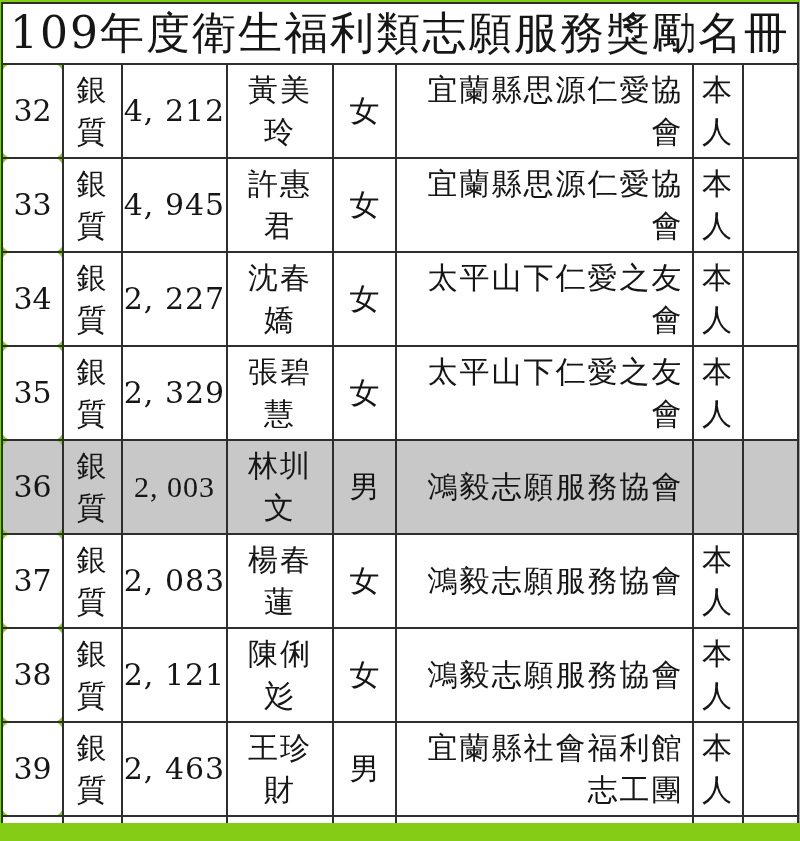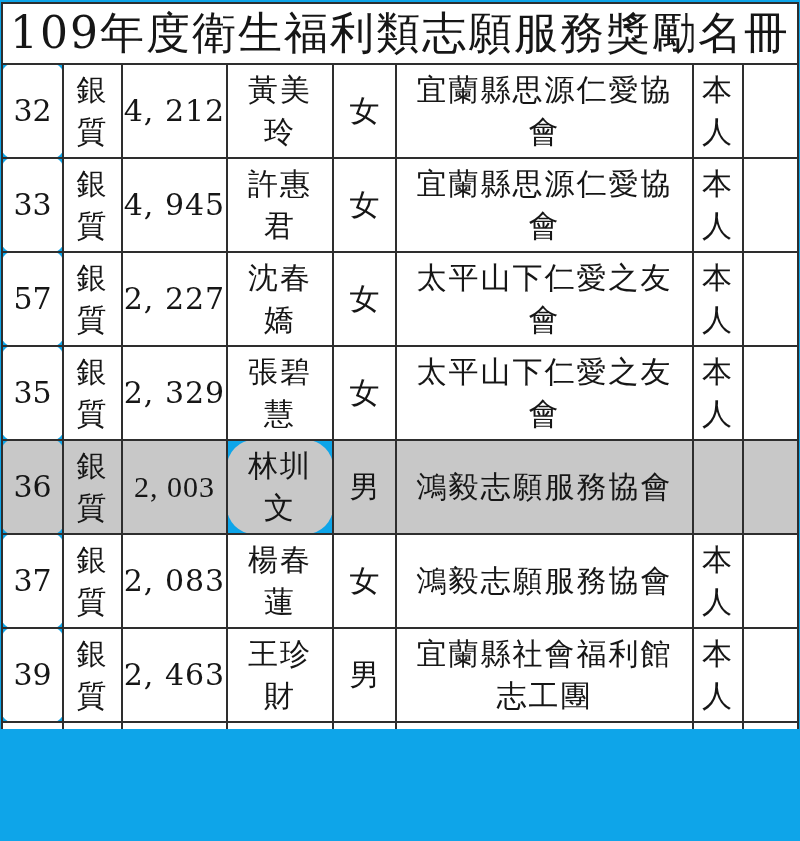--- a/index.html
+++ b/index.html
@@ -1,20 +1,20 @@
 <!DOCTYPE html>
 <html><head>
 <meta charset="utf-8">
 <style>
   html, body { margin: 0; padding: 0; background: #ffffff; }
   .page {
     position: relative;
     width: 800px;
     height: 841px;
-    background: #0ea5e9;
+    background: #84cc16;
     overflow: hidden;
     font-family: "DejaVu Serif", "Liberation Serif", serif;
     color: #161616;
   }
   .sheet { position: absolute; top: 2px; left: 1px; }
   table.roster {
     border-collapse: collapse;
     table-layout: fixed;
     width: 796px;
   }
@@ -31,21 +31,21 @@
     font-size: 44px;
     letter-spacing: 2px;
     white-space: nowrap;
   }
   tr.data-row td { height: 92px; font-size: 30px; line-height: 1.4; }
   .num { font-size: 32px; border-radius: 10px; }
   .hours { font-size: 32px; letter-spacing: 1px; white-space: nowrap; margin-left: 32px; }
   .inner { display: inline-block; letter-spacing: 2px; }
   .inner.narrow { width: 34px; }   
   .inner.name { width: 68px; }     
-  .inner.org { width: 278px; text-align: center; } 
+  .inner.org { width: 278px; text-align: right; } 
   tr.stub td { height: 6px; border-bottom: none; }
 </style>
 </head>
 <body>
 
 <div class="page">
   <div class="sheet">
     <table class="roster">
       <colgroup>
         <col style="width:61px">
@@ -76,21 +76,21 @@
     <td class="num"><span>33</span></td>
     <td><span class="inner narrow">銀質</span></td>
     <td class="hours"><span>4, 945</span></td>
     <td><span class="inner name">許惠君</span></td>
     <td><span>女</span></td>
     <td><span class="inner org">宜蘭縣思源仁愛協會</span></td>
     <td><span class="inner narrow">本人</span></td>
     <td><span></span></td>
   </tr>
           <tr class="data-row">
-    <td class="num"><span>57</span></td>
+    <td class="num"><span>34</span></td>
     <td><span class="inner narrow">銀質</span></td>
     <td class="hours"><span>2, 227</span></td>
     <td><span class="inner name">沈春嬌</span></td>
     <td><span>女</span></td>
     <td><span class="inner org">太平山下仁愛之友會</span></td>
     <td><span class="inner narrow">本人</span></td>
     <td><span></span></td>
   </tr>
           <tr class="data-row">
     <td class="num"><span>35</span></td>
@@ -99,31 +99,41 @@
     <td><span class="inner name">張碧慧</span></td>
     <td><span>女</span></td>
     <td><span class="inner org">太平山下仁愛之友會</span></td>
     <td><span class="inner narrow">本人</span></td>
     <td><span></span></td>
   </tr>
           <tr class="data-row">
     <td class="num" style="background: rgb(200, 200, 200); margin-left: 43px;"><span>36</span></td>
     <td style="background: rgb(200, 200, 200);"><span class="inner narrow">銀質</span></td>
     <td class="hours" style="background: rgb(200, 200, 200); font-family: Liberation Serif, serif;"><span>2, 003</span></td>
-    <td style="background: rgb(200, 200, 200); border-radius: 27px;"><span class="inner name">林圳文</span></td>
+    <td style="background: rgb(200, 200, 200);"><span class="inner name">林圳文</span></td>
     <td style="background: rgb(200, 200, 200);"><span>男</span></td>
     <td style="background: rgb(200, 200, 200);"><span class="inner org">鴻毅志願服務協會</span></td>
     <td style="background: rgb(200, 200, 200);"><span class="inner narrow"></span></td>
     <td style="background: rgb(200, 200, 200);"><span></span></td>
   </tr>
           <tr class="data-row">
     <td class="num"><span>37</span></td>
     <td><span class="inner narrow">銀質</span></td>
     <td class="hours"><span>2, 083</span></td>
     <td><span class="inner name">楊春蓮</span></td>
+    <td><span>女</span></td>
+    <td><span class="inner org">鴻毅志願服務協會</span></td>
+    <td><span class="inner narrow">本人</span></td>
+    <td><span></span></td>
+  </tr>
+          <tr class="data-row">
+    <td class="num"><span>38</span></td>
+    <td><span class="inner narrow">銀質</span></td>
+    <td class="hours"><span>2, 121</span></td>
+    <td><span class="inner name">陳俐彣</span></td>
     <td><span>女</span></td>
     <td><span class="inner org">鴻毅志願服務協會</span></td>
     <td><span class="inner narrow">本人</span></td>
     <td><span></span></td>
   </tr>
           <tr class="data-row">
     <td class="num"><span>39</span></td>
     <td><span class="inner narrow">銀質</span></td>
     <td class="hours"><span>2, 463</span></td>
     <td><span class="inner name">王珍財</span></td>

